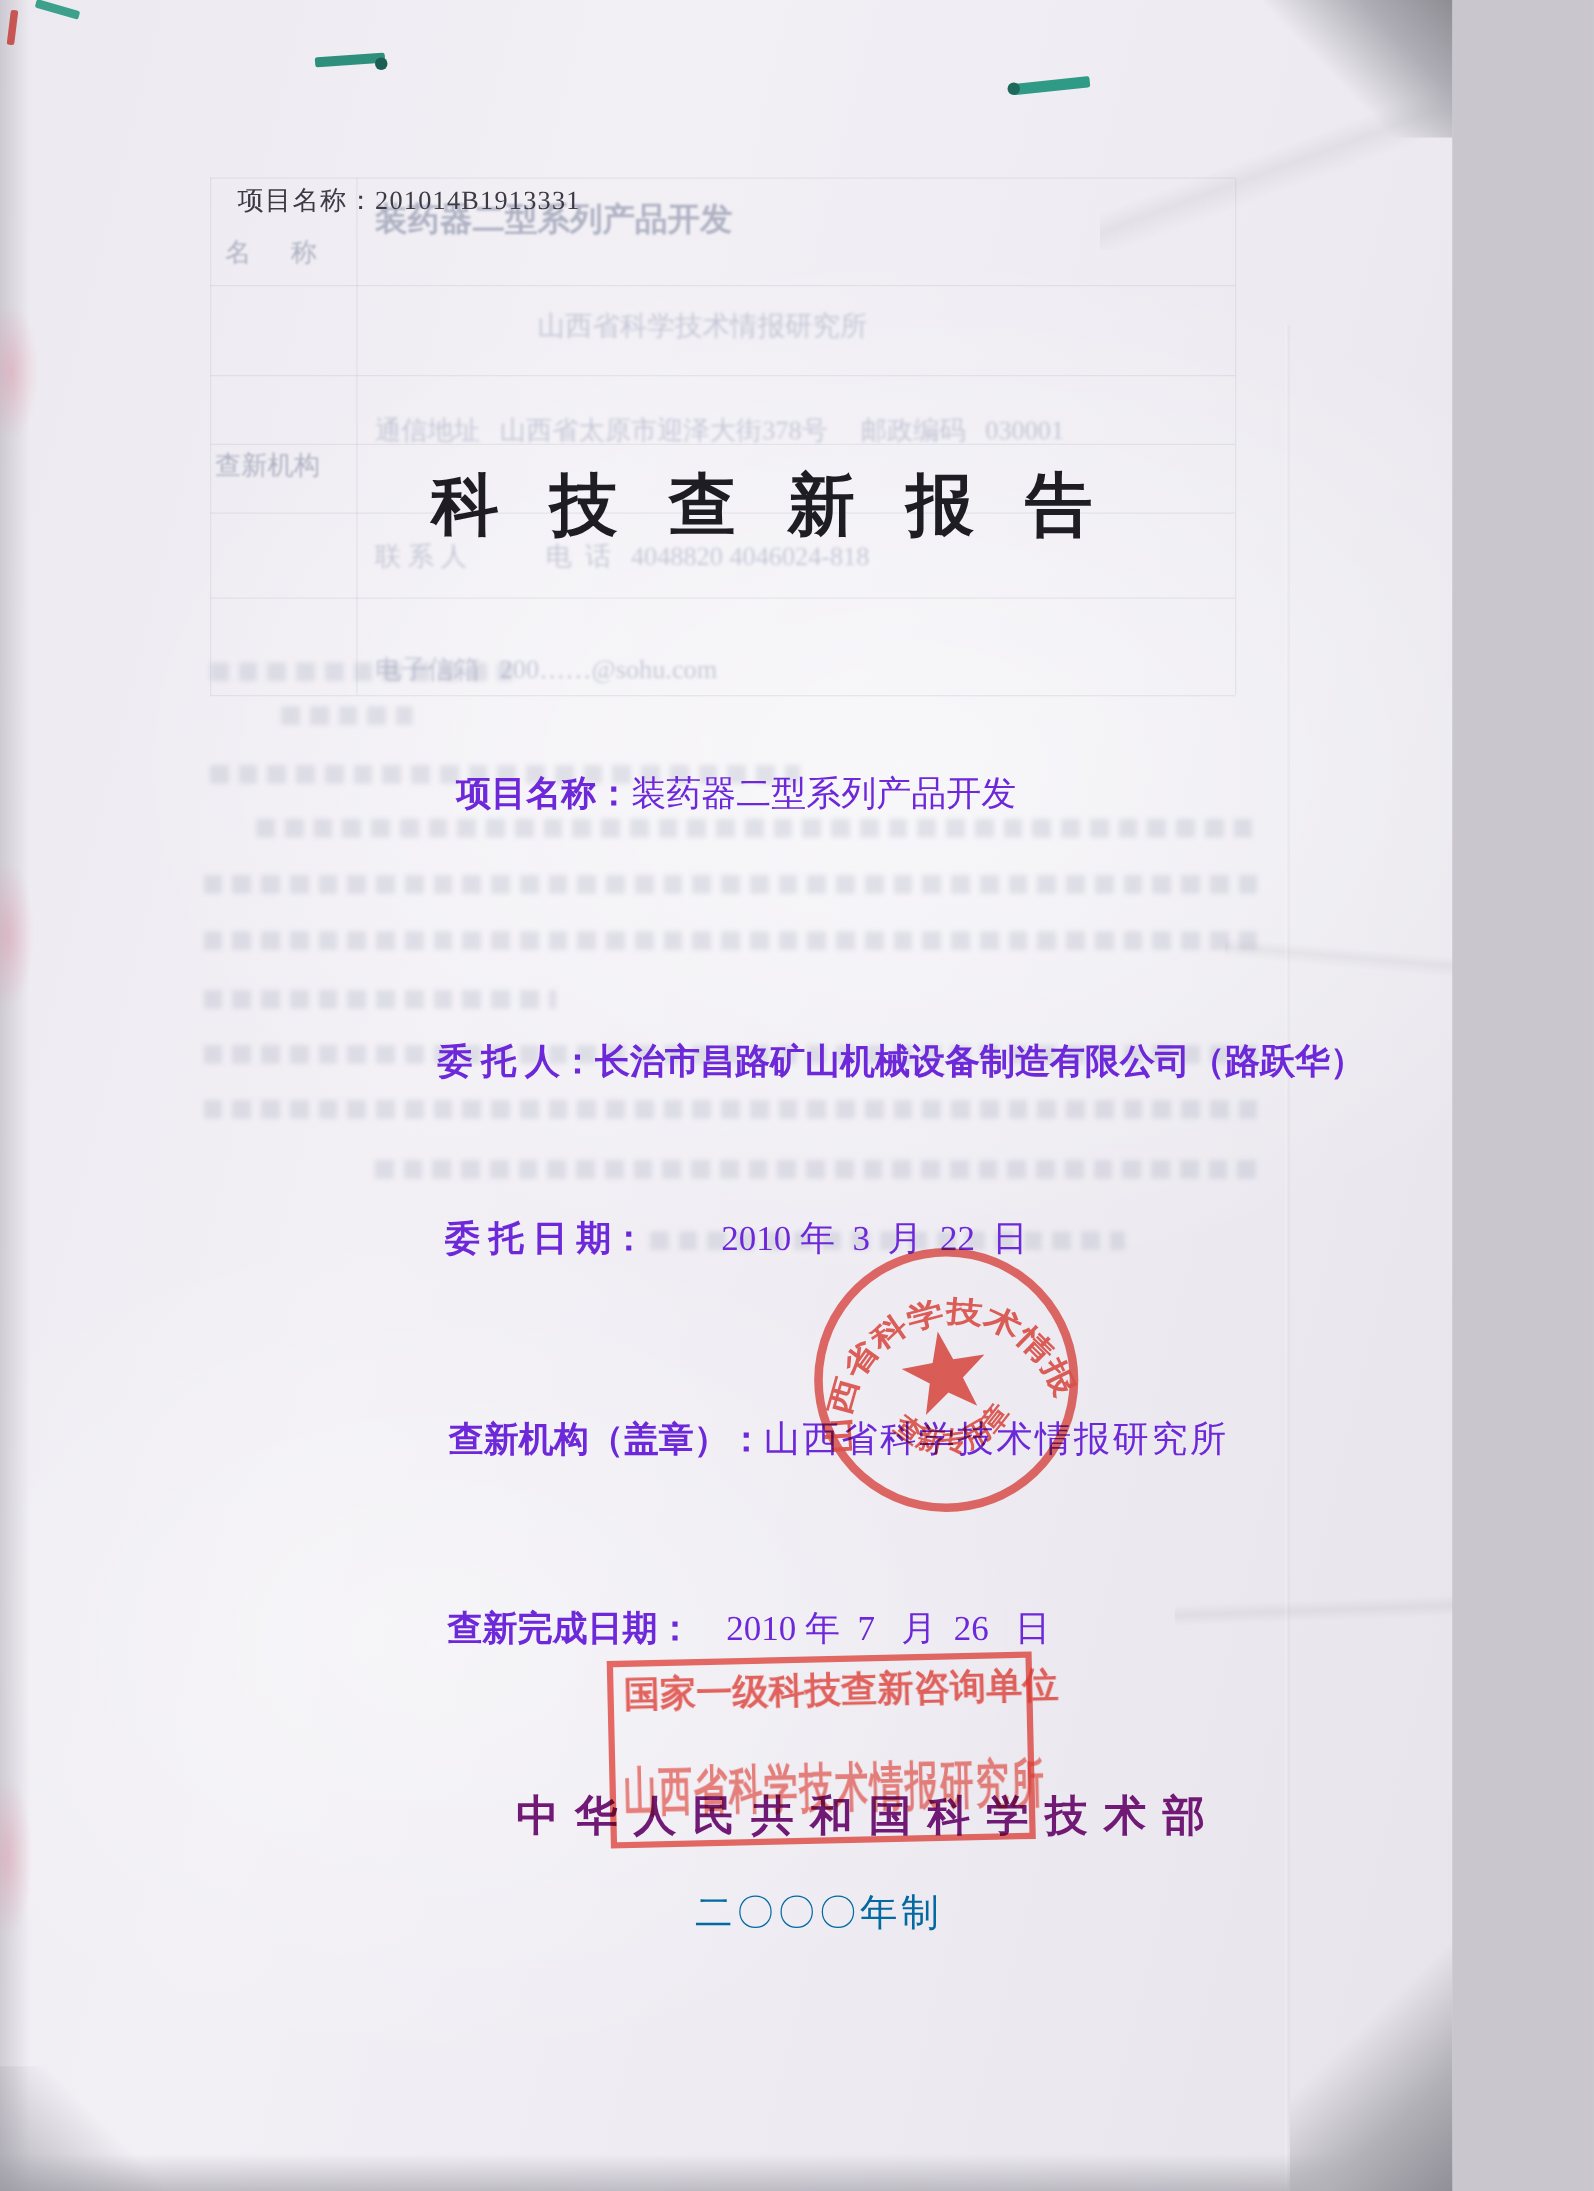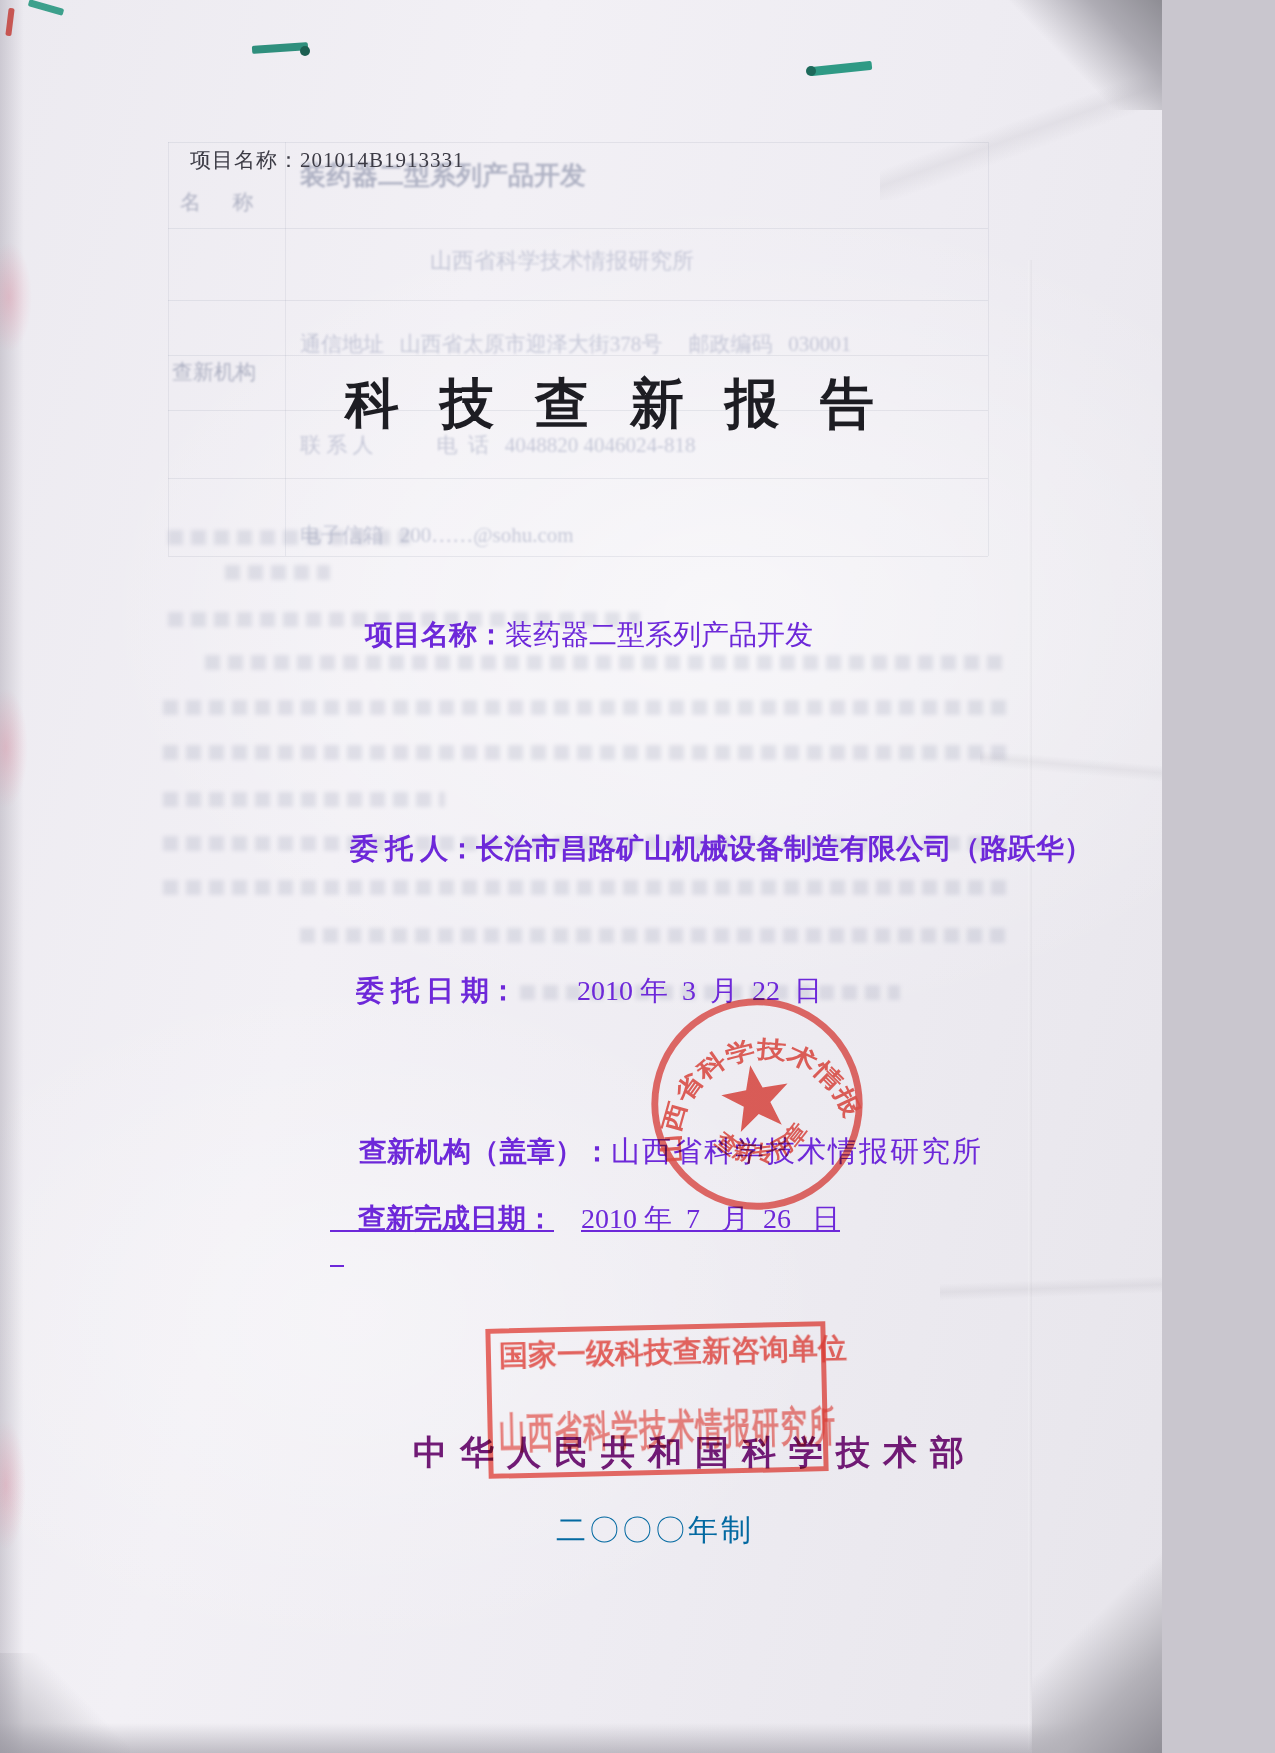--- a/index.html
+++ b/index.html
@@ -50,21 +50,21 @@
   .doc-title{left:345px;top:368px;font-size:54px;font-weight:700;letter-spacing:41px;color:#1d1d23;}
   .fline{font-size:28px;}
   .flabel{font-weight:700;}
   .f-project{left:337px;top:584px;}
   .f-client{left:322px;top:798px;}
   .f-client .fvalue{font-size:28px;font-weight:bold;}
   .f-cdate{left:328px;top:940px;}
   .f-cdate .fvalue{margin-left:60px;}
   .f-agency{left:331px;top:1100px;}
   .f-agency .fvalue{letter-spacing:2px;font-size:29px;}
-  .f-fdate{left:330px;top:1168px;text-decoration:underline;}
+  .f-fdate{left:330px;top:1252px;}
   .f-fdate .fvalue{margin-left:27px;}
   .ministry{left:413px;top:1430px;font-size:34px;font-weight:700;letter-spacing:13px;color:#701a75;}
   .form-year{left:556px;top:1510px;font-size:30px;letter-spacing:3px;color:#0369a1;}
   
   .stamp-circle{position:absolute;left:643px;top:990px;width:228px;height:228px;
     transform:rotate(-10deg);mix-blend-mode:multiply;opacity:.92;}
   .stamp-rect{position:absolute;left:487px;top:1325px;width:340px;height:150px;
     border:5px solid rgba(235,62,52,.75);transform:rotate(-1.3deg);
     mix-blend-mode:multiply;box-sizing:border-box;}
   .stamp-rect .l1{position:absolute;left:8px;top:3px;width:322px;text-align:center;

